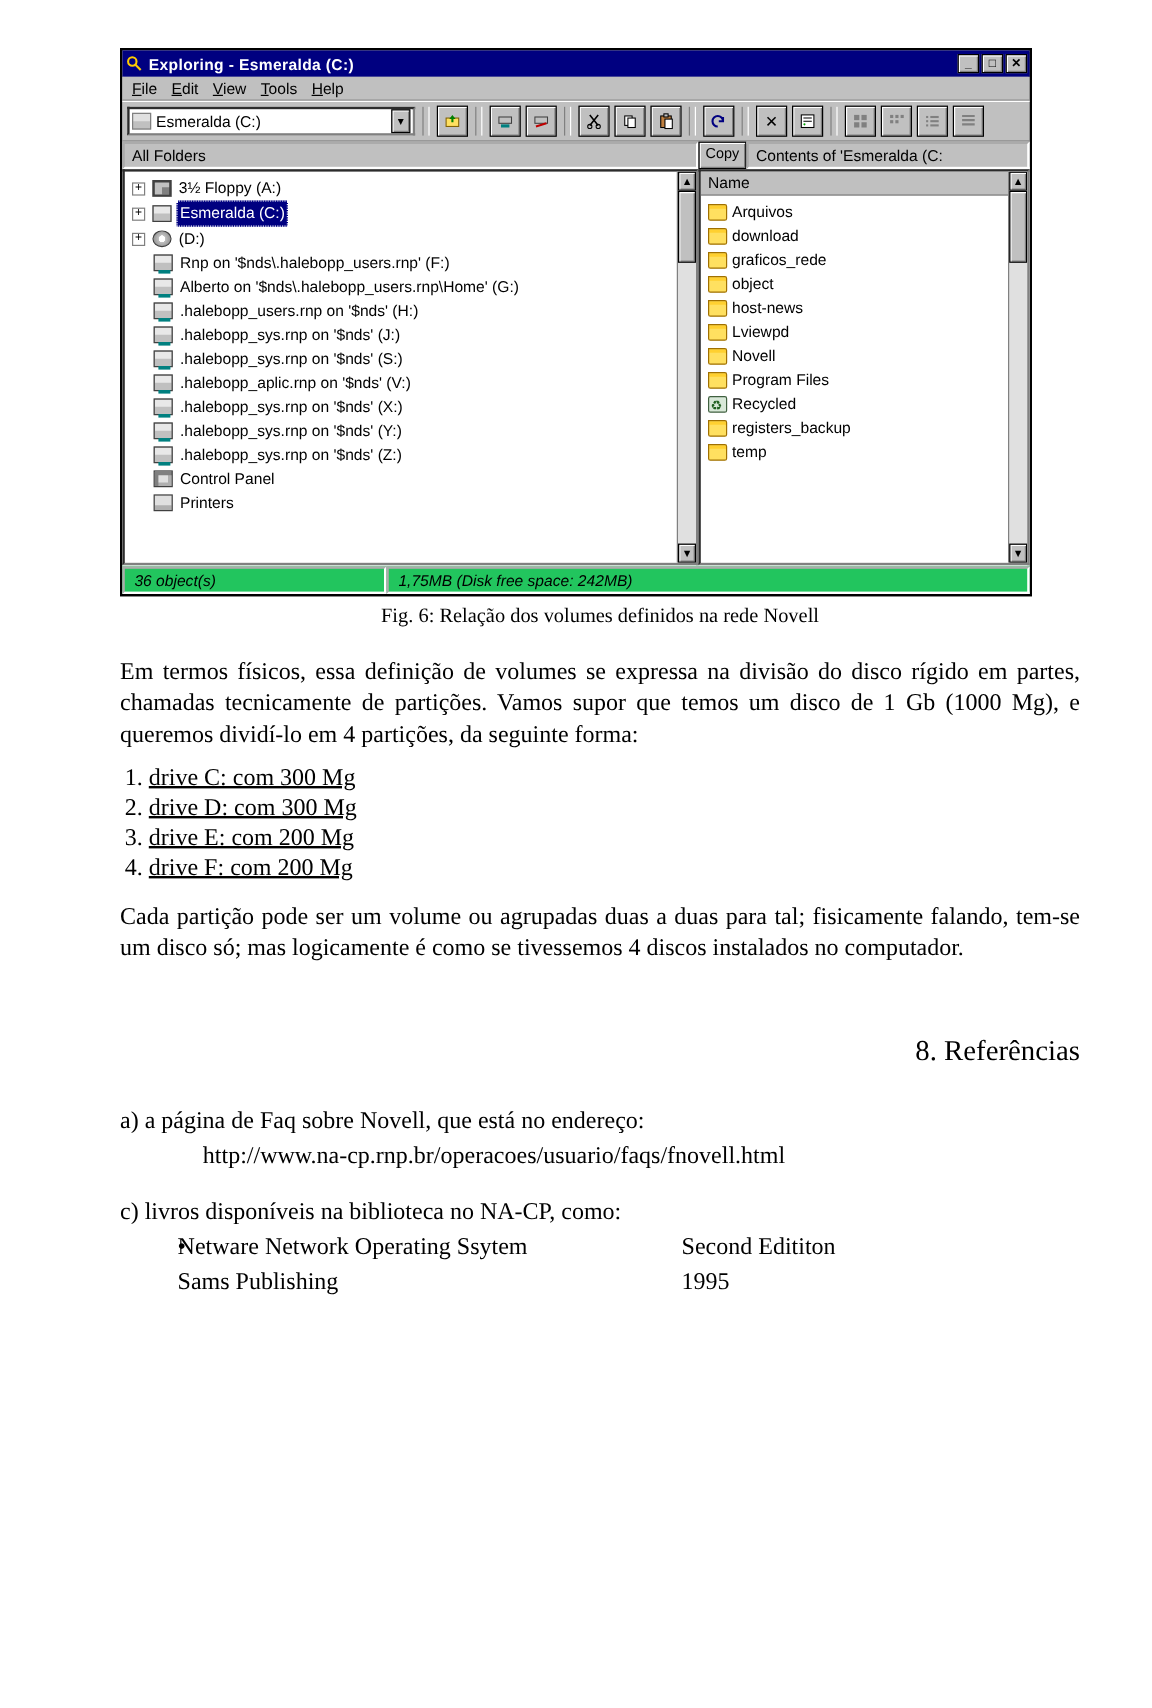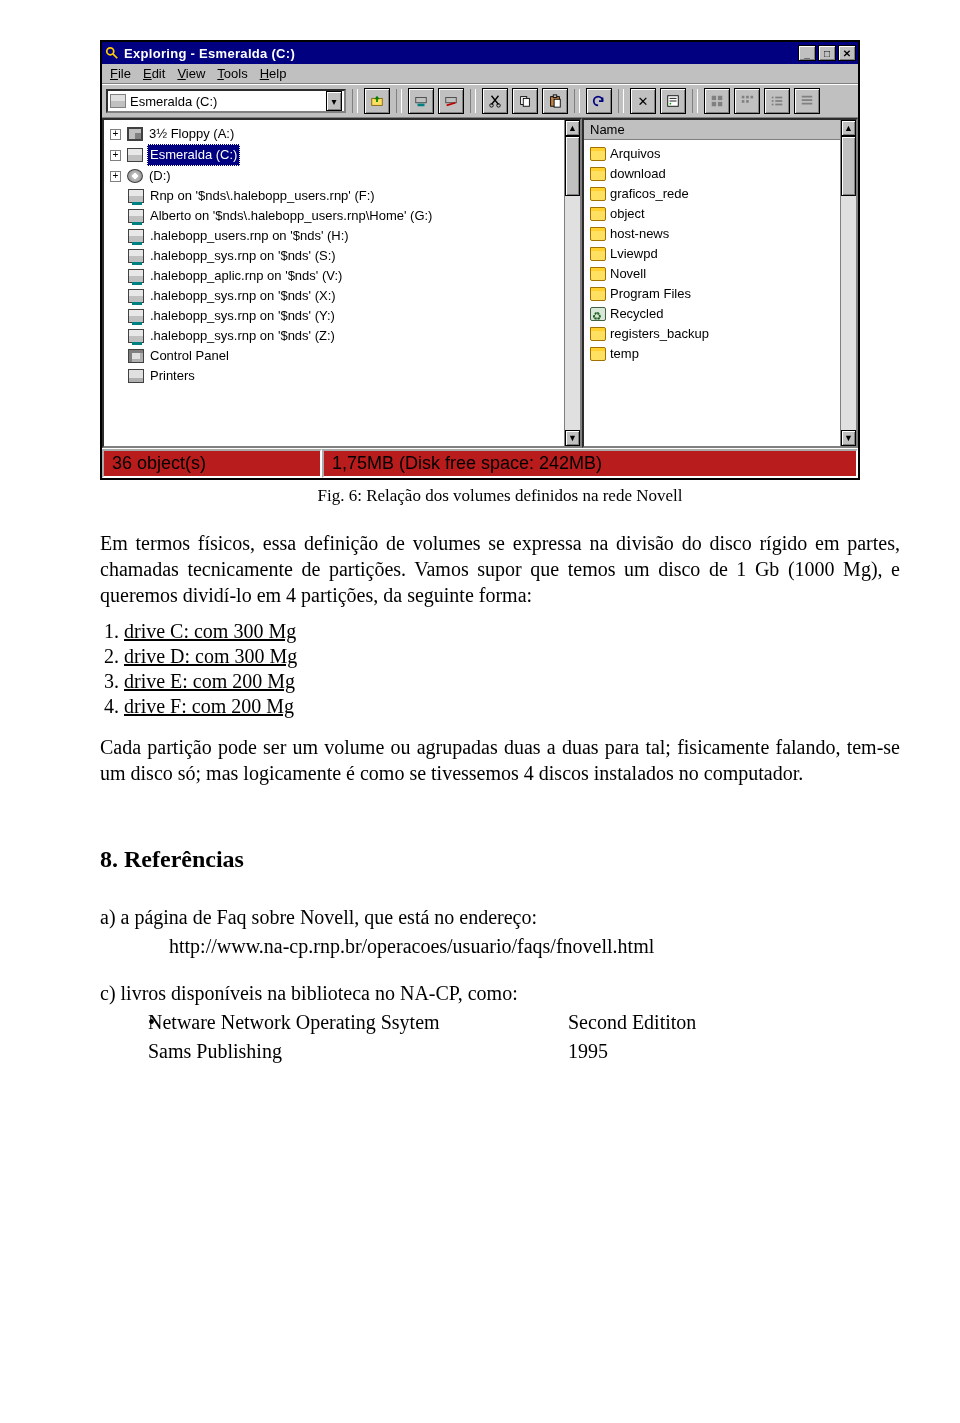--- a/index.html
+++ b/index.html
@@ -200,23 +200,24 @@
   .sb-btn{
     height:16px;background:#c0c0c0;
     border:1px solid #000;
     box-shadow: inset 1px 1px 0 #fff, inset -1px -1px 0 #808080;
     display:flex;align-items:center;justify-content:center;font-size:9px;
   }
   .sb-thumb{height:60px;background:#c0c0c0;border:1px solid #000;box-shadow:inset 1px 1px 0 #fff, inset -1px -1px 0 #808080;margin:0;}
 
   .statusbar {
     display:flex;
-    background:#b91c1c;
+    background:#22c55e;
     border-top:1px solid #fff;
-    font-size:18px;
+    font-size:13px;
+    font-style:italic;
   }
   .statusbar .cell {
     border:2px inset #fff;
     padding:2px 8px;
   }
   .statusbar .cell:first-child{flex:0 0 220px;}
   .statusbar .cell:last-child{flex:1;}
 
   
   .caption {
@@ -232,22 +233,23 @@
   }
   ol.drives {
     font-size:20px;
     margin: 8px 0 16px 24px;
     padding:0;
     text-decoration:underline;
   }
   ol.drives li { margin:2px 0; }
   h2.section {
     font-size:24px;
-    font-weight:bold;
+    font-weight:normal;
     margin: 60px 0 30px 0;
+    text-align: right;
   }
   .refs {
     font-size:20px;
     margin: 0 0 0 0;
     line-height:1.45;
   }
   .refs .item { margin: 10px 0 18px 24px; text-indent:-24px; }
   .refs .sub { margin-left:48px; }
   .refs .bullet::before{content:"• ";}
   .refs .url { font-weight:normal; margin-left:69px; display:block; }
@@ -380,20 +382,25 @@
       </span>
       <span class="tbtn">
         <svg class="mini" viewBox="0 0 16 16">
             <line x1="2" y1="3" x2="14" y2="3" stroke="#808080" stroke-width="2"></line>
             <line x1="2" y1="7" x2="14" y2="7" stroke="#808080" stroke-width="2"></line>
             <line x1="2" y1="11" x2="14" y2="11" stroke="#808080" stroke-width="2"></line>
           </svg>
       </span>
     </div>
 
+    <div class="headers">
+      <div class="h-left">All Folders</div>
+      <div class="copy-btn">Copy</div>
+      <div class="h-right">Contents of 'Esmeralda (C:</div>
+    </div>
 
     <div class="panes">
 
       <div class="pane pane-left">
         <div class="tree" id="tree">
             <div class="tree-row">
               <span class="expander">+</span>
               <span class="ic ic-floppy"></span>
               <span class="node-label">3½ Floppy (A:)</span>
             </div>
@@ -414,20 +421,25 @@
             </div>
             <div class="tree-row">
               <span class="spacer"></span>
               <span class="ic ic-net"></span>
               <span class="node-label">Alberto on '$nds\.halebopp_users.rnp\Home' (G:)</span>
             </div>
             <div class="tree-row">
               <span class="spacer"></span>
               <span class="ic ic-net"></span>
               <span class="node-label">.halebopp_users.rnp on '$nds' (H:)</span>
+            </div>
+            <div class="tree-row">
+              <span class="spacer"></span>
+              <span class="ic ic-net"></span>
+              <span class="node-label">.halebopp_sys.rnp on '$nds' (J:)</span>
             </div>
             <div class="tree-row">
               <span class="spacer"></span>
               <span class="ic ic-net"></span>
               <span class="node-label">.halebopp_sys.rnp on '$nds' (S:)</span>
             </div>
             <div class="tree-row">
               <span class="spacer"></span>
               <span class="ic ic-net"></span>
               <span class="node-label">.halebopp_aplic.rnp on '$nds' (V:)</span>

